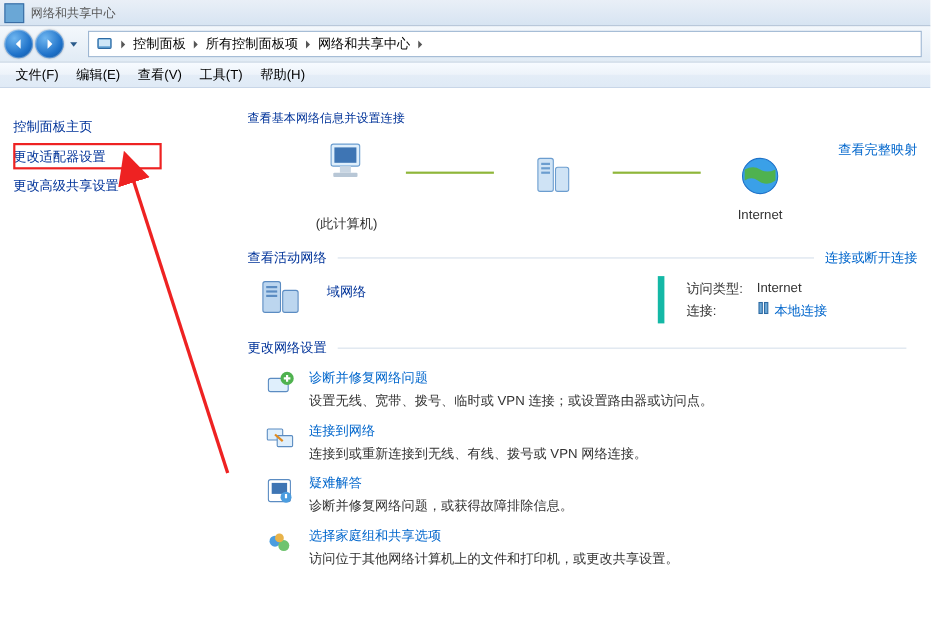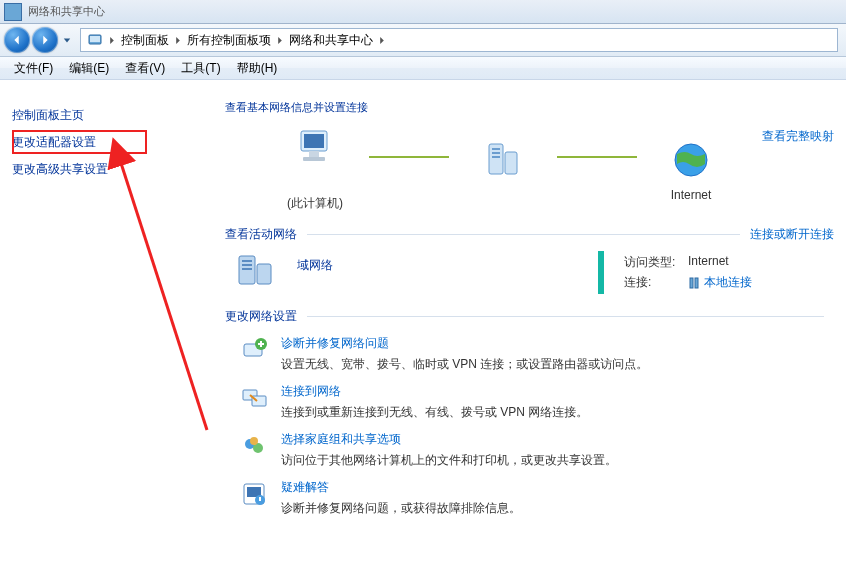--- a/index.html
+++ b/index.html
@@ -40,21 +40,21 @@
   .section-head .label{color:#003399}
   .section-head .rule{flex:1;height:1px;background:#d6e0ec;margin:0 10px}
   .section-head .rlink{color:#0066cc;cursor:pointer}
   .network-row{display:flex;margin:6px 0 14px 10px}
   .net-icon{width:48px;height:42px;display:flex;align-items:center;justify-content:center;margin-right:14px}
   .net-name{color:#003399;margin-top:6px}
   .net-details{margin-left:auto;width:210px;border-left:6px solid #14b8a6;padding-left:20px}
   .net-details .row{display:flex;margin:3px 0}
   .net-details .k{width:64px;color:#333}
   .net-details .v{color:#333}
-  .net-details a{color:#0066cc;cursor:pointer;display:inline-flex;align-items:center}
+  .net-details a{color:#0066cc;cursor:pointer;display:inline-flex;}
   .task{display:flex;margin:10px 0 4px 14px}
   .task-icon{width:30px;height:30px;display:flex;align-items:center;justify-content:center;margin-right:12px;flex:none}
   .task-body .tlink{color:#0066cc;cursor:pointer;display:inline-block;margin-bottom:4px}
   .task-body .tdesc{color:#333}
   
   .arrow-svg{position:absolute;left:0;top:0;pointer-events:none}
   a{text-decoration:none}
 </style>
 </head>
 <body>
@@ -240,43 +240,43 @@
       </span>
       <div class="task-body">
         <a class="tlink">连接到网络</a>
         <div class="tdesc">连接到或重新连接到无线、有线、拨号或 VPN 网络连接。</div>
       </div>
     </div>
 
     <div class="task">
       <span class="task-icon">
         <svg width="28" height="28" viewBox="0 0 28 28">
-            <circle cx="10" cy="12" r="5" fill="#4a9de0"></circle>
-            <circle cx="18" cy="16" r="5" fill="#6fc36f"></circle>
-            <circle cx="14" cy="9" r="4" fill="#e8b34a"></circle>
-          </svg>
-      </span>
-      <div class="task-body">
-        <a class="tlink">选择家庭组和共享选项</a>
-        <div class="tdesc">访问位于其他网络计算机上的文件和打印机，或更改共享设置。</div>
-      </div>
-    </div>
-
-    <div class="task">
-      <span class="task-icon">
-        <svg width="28" height="28" viewBox="0 0 28 28">
             <rect x="4" y="4" width="20" height="20" rx="2" fill="#fff" stroke="#5b8cc2"></rect>
             <rect x="7" y="7" width="14" height="10" fill="#3e75b4"></rect>
             <circle cx="20" cy="20" r="5" fill="#4a9de0"></circle>
             <path d="M20 17v4M20 23v0" stroke="#fff" stroke-width="2"></path>
           </svg>
       </span>
       <div class="task-body">
         <a class="tlink">疑难解答</a>
         <div class="tdesc">诊断并修复网络问题，或获得故障排除信息。</div>
+      </div>
+    </div>
+
+    <div class="task">
+      <span class="task-icon">
+        <svg width="28" height="28" viewBox="0 0 28 28">
+            <circle cx="10" cy="12" r="5" fill="#4a9de0"></circle>
+            <circle cx="18" cy="16" r="5" fill="#6fc36f"></circle>
+            <circle cx="14" cy="9" r="4" fill="#e8b34a"></circle>
+          </svg>
+      </span>
+      <div class="task-body">
+        <a class="tlink">选择家庭组和共享选项</a>
+        <div class="tdesc">访问位于其他网络计算机上的文件和打印机，或更改共享设置。</div>
       </div>
     </div>
 
   </div>
 </div>
 
 <svg class="arrow-svg" width="846" height="571">
   <defs>
     <marker id="ah" markerWidth="12" markerHeight="12" refX="2" refY="5" orient="auto">
       <path d="M0 0 L10 5 L0 10 Z" fill="#e22"></path>

